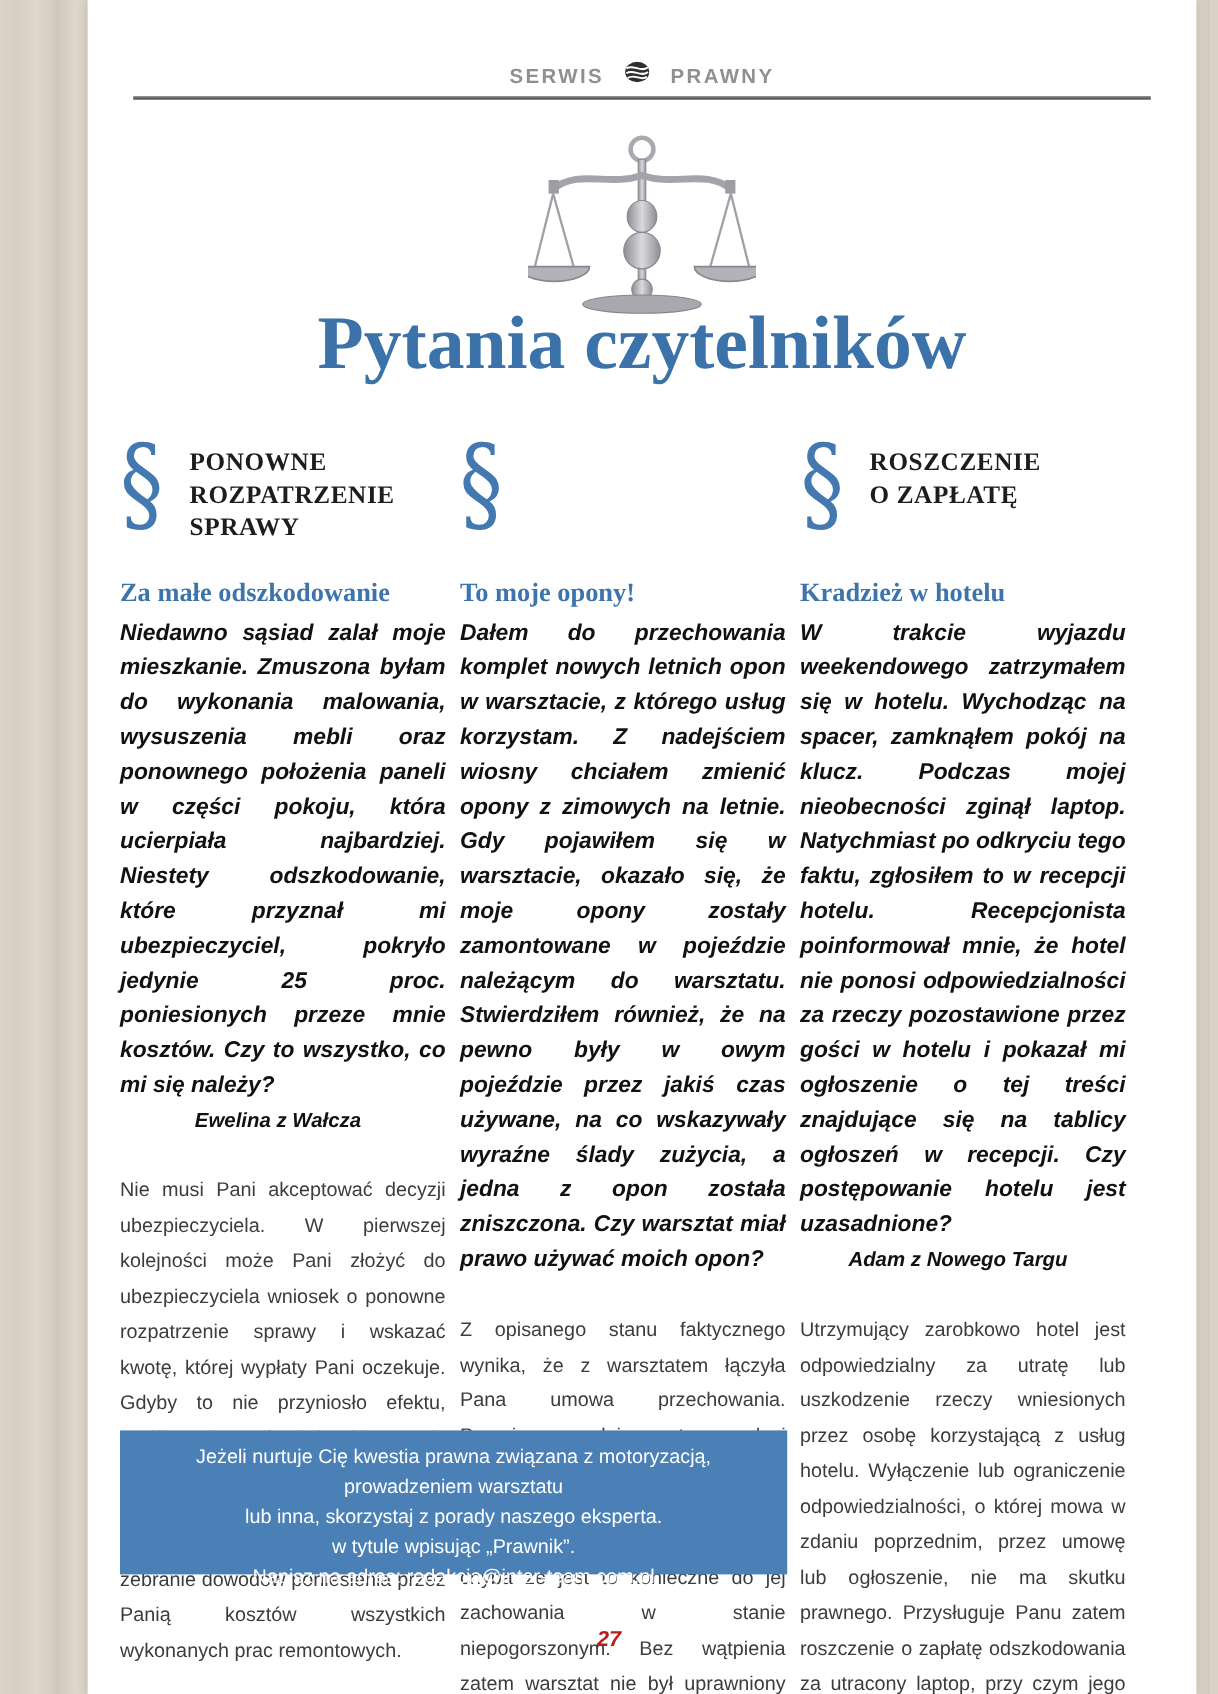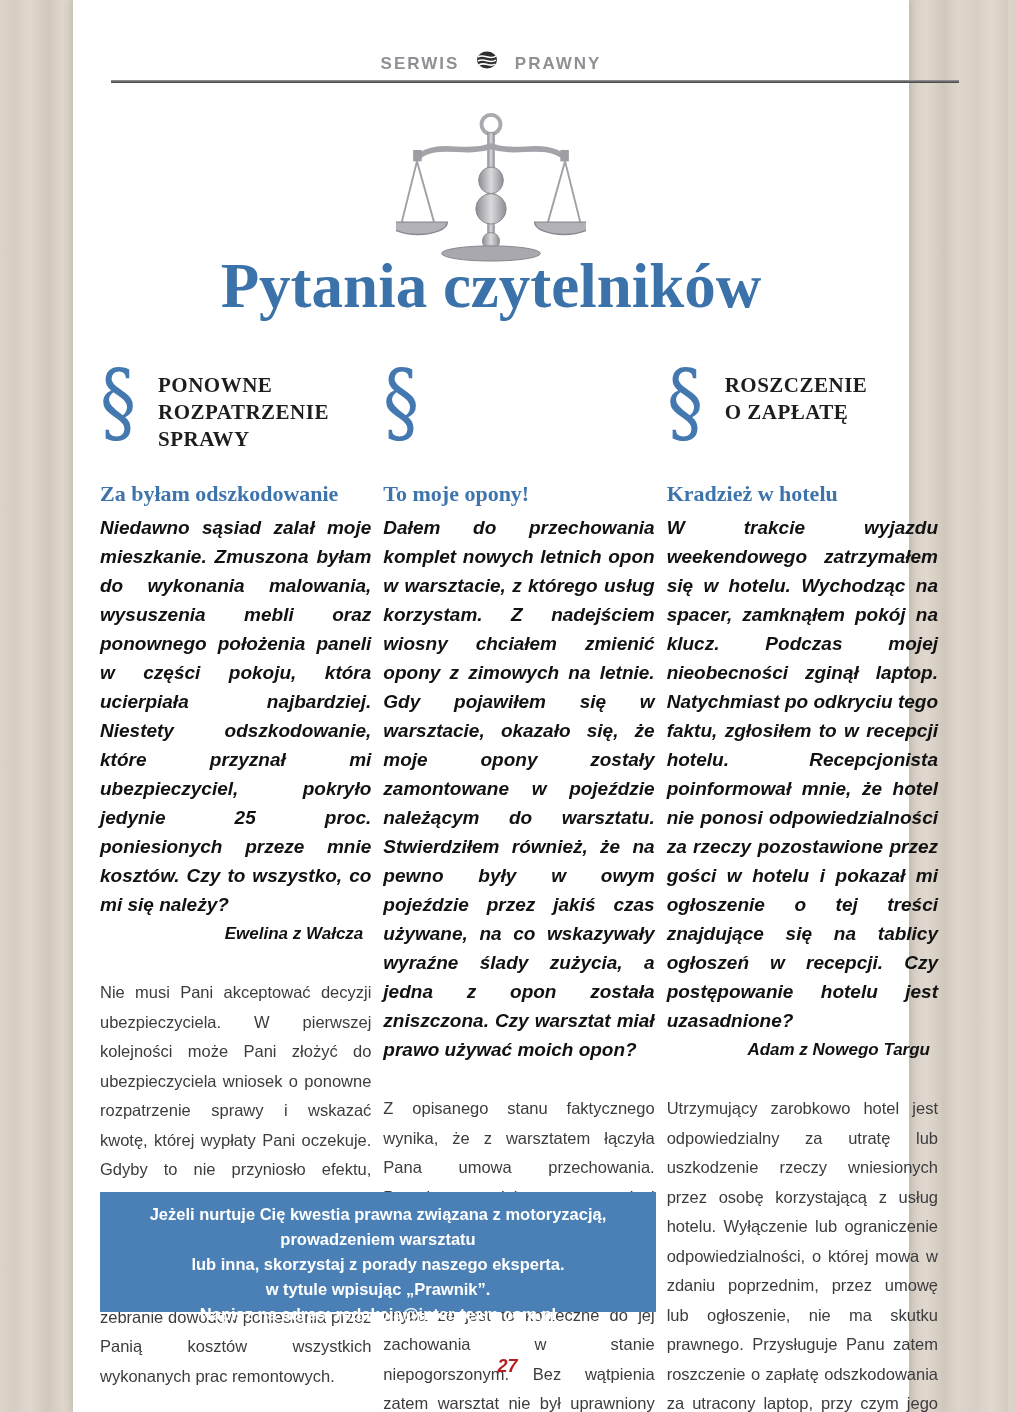--- a/index.html
+++ b/index.html
@@ -2,21 +2,21 @@
 <html lang="pl"><head>
 <meta charset="utf-8">
 <style>
   * { margin:0; padding:0; box-sizing:border-box; }
   body { width:1015px; height:1412px; position:relative; overflow:hidden;
          font-family:"Liberation Sans", sans-serif;
          background:repeating-linear-gradient(90deg,
             #dcd3c9 0px, #d6cdc3 14px, #e0d8ce 30px, #d1c8bd 48px,
             #ded6cc 62px, #d8cfc5 80px, #e1d9cf 96px, #d4cbc0 112px);
   }
-  .page { position:absolute; left:73px; top:0; width:836px; height:1412px;
+  .page { position:absolute; left:73px; top:0; width:924px; height:1412px;
           background:#ffffff; box-shadow:0 0 8px rgba(80,70,60,.25);padding-left:48px; }
 
   
   .hdr { position:absolute; top:52px; left:0; width:100%; text-align:center;
          color:#8f9093; font-weight:bold; font-size:17px; letter-spacing:2px; }
   .hdr .word { display:inline-block; vertical-align:middle; }
   .hdr .logo { display:inline-block; vertical-align:middle; margin:0 10px; position:relative; top:-1px; }
   .rule { position:absolute; top:80px; left:38px; width:848px; height:3px;
           background:linear-gradient(180deg,#9b9b9b,#3d3d3d); }
 
@@ -34,28 +34,28 @@
   .sect { display:flex; align-items:flex-start; min-height:105px; }
   .para-sym { font-family:"DejaVu Serif", serif; font-size:88px; line-height:86px;
               color:#4478b1; margin-right:14px; transform:scaleX(.82); transform-origin:left top; }
   .sect-title { font-family:"Liberation Serif", serif; font-size:21px; line-height:27px;
                 color:#1d1d1f; letter-spacing:.5px; padding-top:12px;font-weight:bold; }
   .col-head { font-family:"Liberation Serif", serif; font-weight:bold; font-size:22px;
               color:#3e74ac; margin:16px 0 6px 0; }
   .question { font-weight:bold; font-style:italic; font-size:19px; line-height:29px;
               color:#111; text-align:justify; }
   .sig { font-weight:bold; font-style:italic; font-size:17px; line-height:29px;
-         color:#111; text-align:right; padding-right:8px; }
+         color:#111; text-align:center; padding-right:8px; }
   .answer { margin-top:30px; font-size:16.5px; line-height:29.5px; color:#3c3c3e;
             text-align:justify; }
 
   
   .cta { position:absolute; left:100px; top:1192px; width:556px; height:120px;
          background:#4a80b5; color:#ffffff; text-align:center;
-         font-weight:bold; font-size:16.5px; line-height:25px; padding-top:10px; }
+         font-weight:normal; font-size:16.5px; line-height:25px; padding-top:10px; }
 
   .pageno { position:absolute; top:1356px; left:0; width:100%; text-align:center;
             font-weight:bold; font-style:italic; font-size:18px; color:#b91c1c; }
 </style>
 </head>
 <body>
 
 <div class="page">
 
   <div class="hdr">
@@ -105,21 +105,21 @@
 
     <div class="col">
       <div class="sect">
         <span class="para-sym">§</span>
         <span class="sect-title">
           <span>PONOWNE</span><br>
           <span>ROZPATRZENIE</span><br>
           <span>SPRAWY</span>
         </span>
       </div>
-      <div class="col-head">Za byłam odszkodowanie</div>
+      <div class="col-head">Za małe odszkodowanie</div>
       <div class="question">Niedawno sąsiad zalał moje mieszkanie. Zmuszona byłam do wykonania malowania, wysuszenia mebli oraz ponownego położenia paneli w części pokoju, która ucierpiała najbardziej. Niestety odszkodowanie, które przyznał mi ubezpieczyciel, pokryło jedynie 25 proc. poniesionych przeze mnie kosztów. Czy to wszystko, co mi się należy?</div>
       <div class="sig">Ewelina z Wałcza</div>
       <div class="answer">Nie musi Pani akceptować decyzji ubezpieczyciela. W pierwszej kolejności może Pani złożyć do ubezpieczyciela wniosek o ponowne rozpatrzenie sprawy i wskazać kwotę, której wypłaty Pani oczekuje. Gdyby to nie przyniosło efektu, możliwe jest również skierowanie sprawy do sądu o zapłatę odszkodowania. W takiej sytuacji wskazane byłoby skrupulatne zebranie dowodów poniesienia przez Panią kosztów wszystkich wykonanych prac remontowych.</div>
     </div>
 
     <div class="col">
       <div class="sect">
         <span class="para-sym">§</span>
       </div>
       <div class="col-head">To moje opony!</div>

